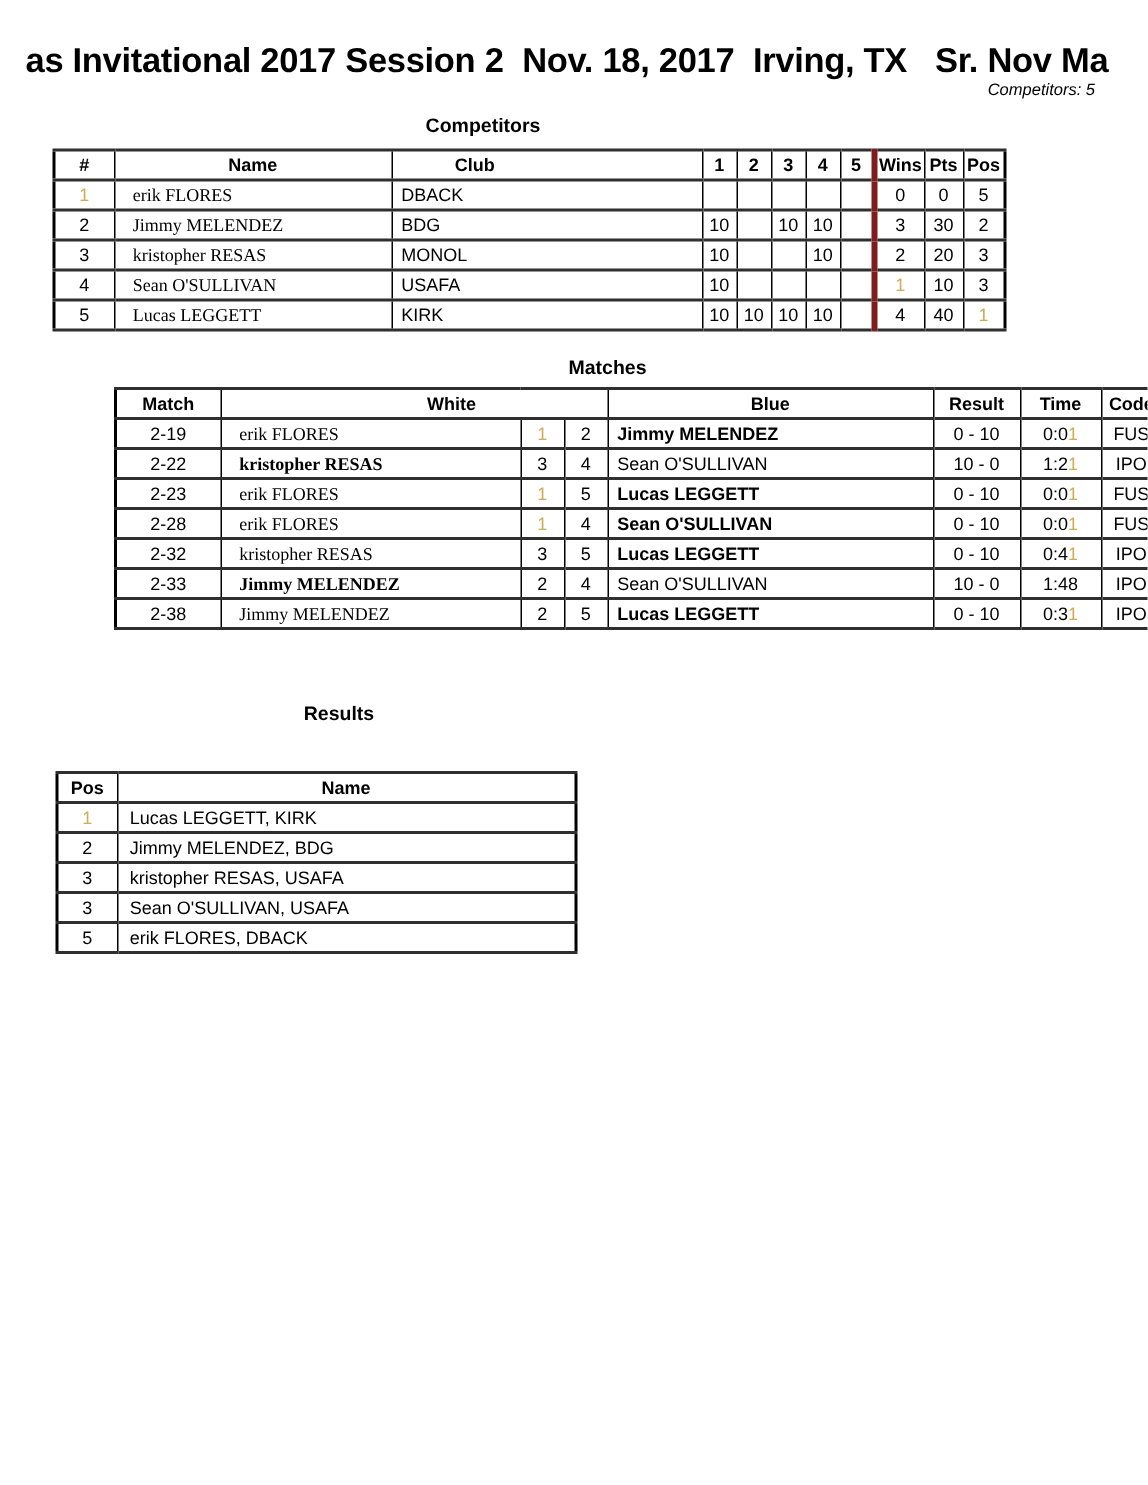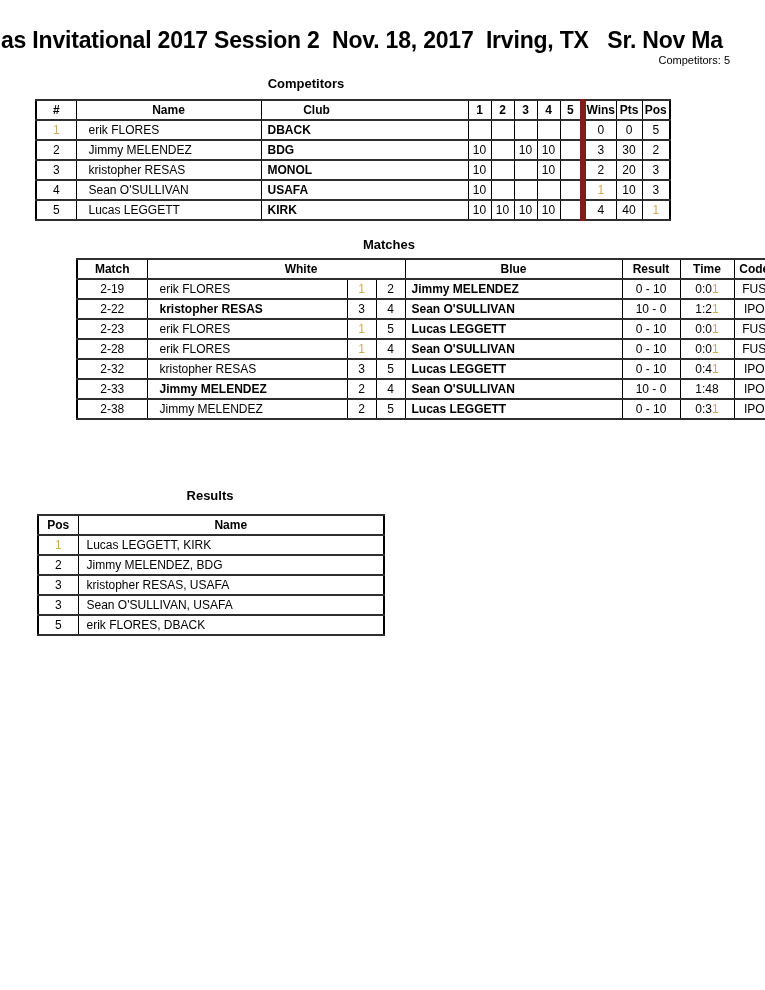--- a/index.html
+++ b/index.html
@@ -1,53 +1,53 @@
 <!DOCTYPE html>
 <html><head>
 <meta charset="utf-8">
 <style>
   html,body{margin:0;padding:0;}
   body{
     width:765px;height:990px;background:#ffffff;overflow:hidden;position:relative;
     font-family:"Liberation Sans","DejaVu Sans",sans-serif;color:#000;
   }
-  .abs{position:absolute;}
+  .abs{position:absolute;padding-left:16px;}
   .page-title{
     left:1px;top:27px;font-size:23px;font-weight:bold;white-space:pre;
     letter-spacing:-0.2px;
   }
-  .comp-count{right:35px;top:54px;font-size:11px;}
+  .comp-count{right:35px;top:54px;font-size:11px;font-style:italic;}
   .tbl-heading{font-size:13px;font-weight:bold;text-align:center;}
   #competitors-heading{left:30px;top:76px;width:552px;}
   #matches-heading{left:40px;top:237px;width:698px;}
-  #results-heading{left:37px;top:488px;width:346px;}
+  #results-heading{left:37px;top:468px;width:346px;}
 
   table{
     position:absolute;border-collapse:collapse;table-layout:fixed;
     background:#fff;border:2px solid #000;font-size:12px;
   }
   #competitors-table{left:35px;top:99px;width:634px;}
   #matches-table{left:44px;top:258px;width:698px;margin-left:32px;}
   #results-table{left:37px;top:514px;width:346px;}
 
   th,td{
     border-left:1px solid #000;border-right:1px solid #000;
     border-top:2px solid #2f2f2f;border-bottom:2px solid #2f2f2f;
     height:18px;padding:0;overflow:hidden;white-space:nowrap;
     font-size:12px;line-height:18px;vertical-align:middle;
   }
   th{font-weight:bold;text-align:center;}
   .ctr{text-align:center;}
   .left{text-align:left;}
-  .pad12{padding-left:12px;}
+  .pad12{padding-left:12px;font-family:Liberation Serif, serif;}
   .pad8{padding-left:8px;}
-  .pad6{padding-left:6px;font-weight:bold;}
+  .pad6{padding-left:6px;}
   .bold{font-weight:bold;}
   .gold{color:#d0ab58;}
-  .thickleft{border-left:6px solid #7f1d1d;}
+  .thickleft{border-left:4px solid #7f1d1d;}
   th.club-th{padding-right:96px;}
   th.white-th{padding-left:50px;}
 </style>
 </head>
 <body>
 
 <div>
 
   <div class="abs page-title">as Invitational 2017 Session 2  Nov. 18, 2017  Irving, TX   Sr. Nov Ma</div>
   <div class="abs comp-count">Competitors: 5</div>

